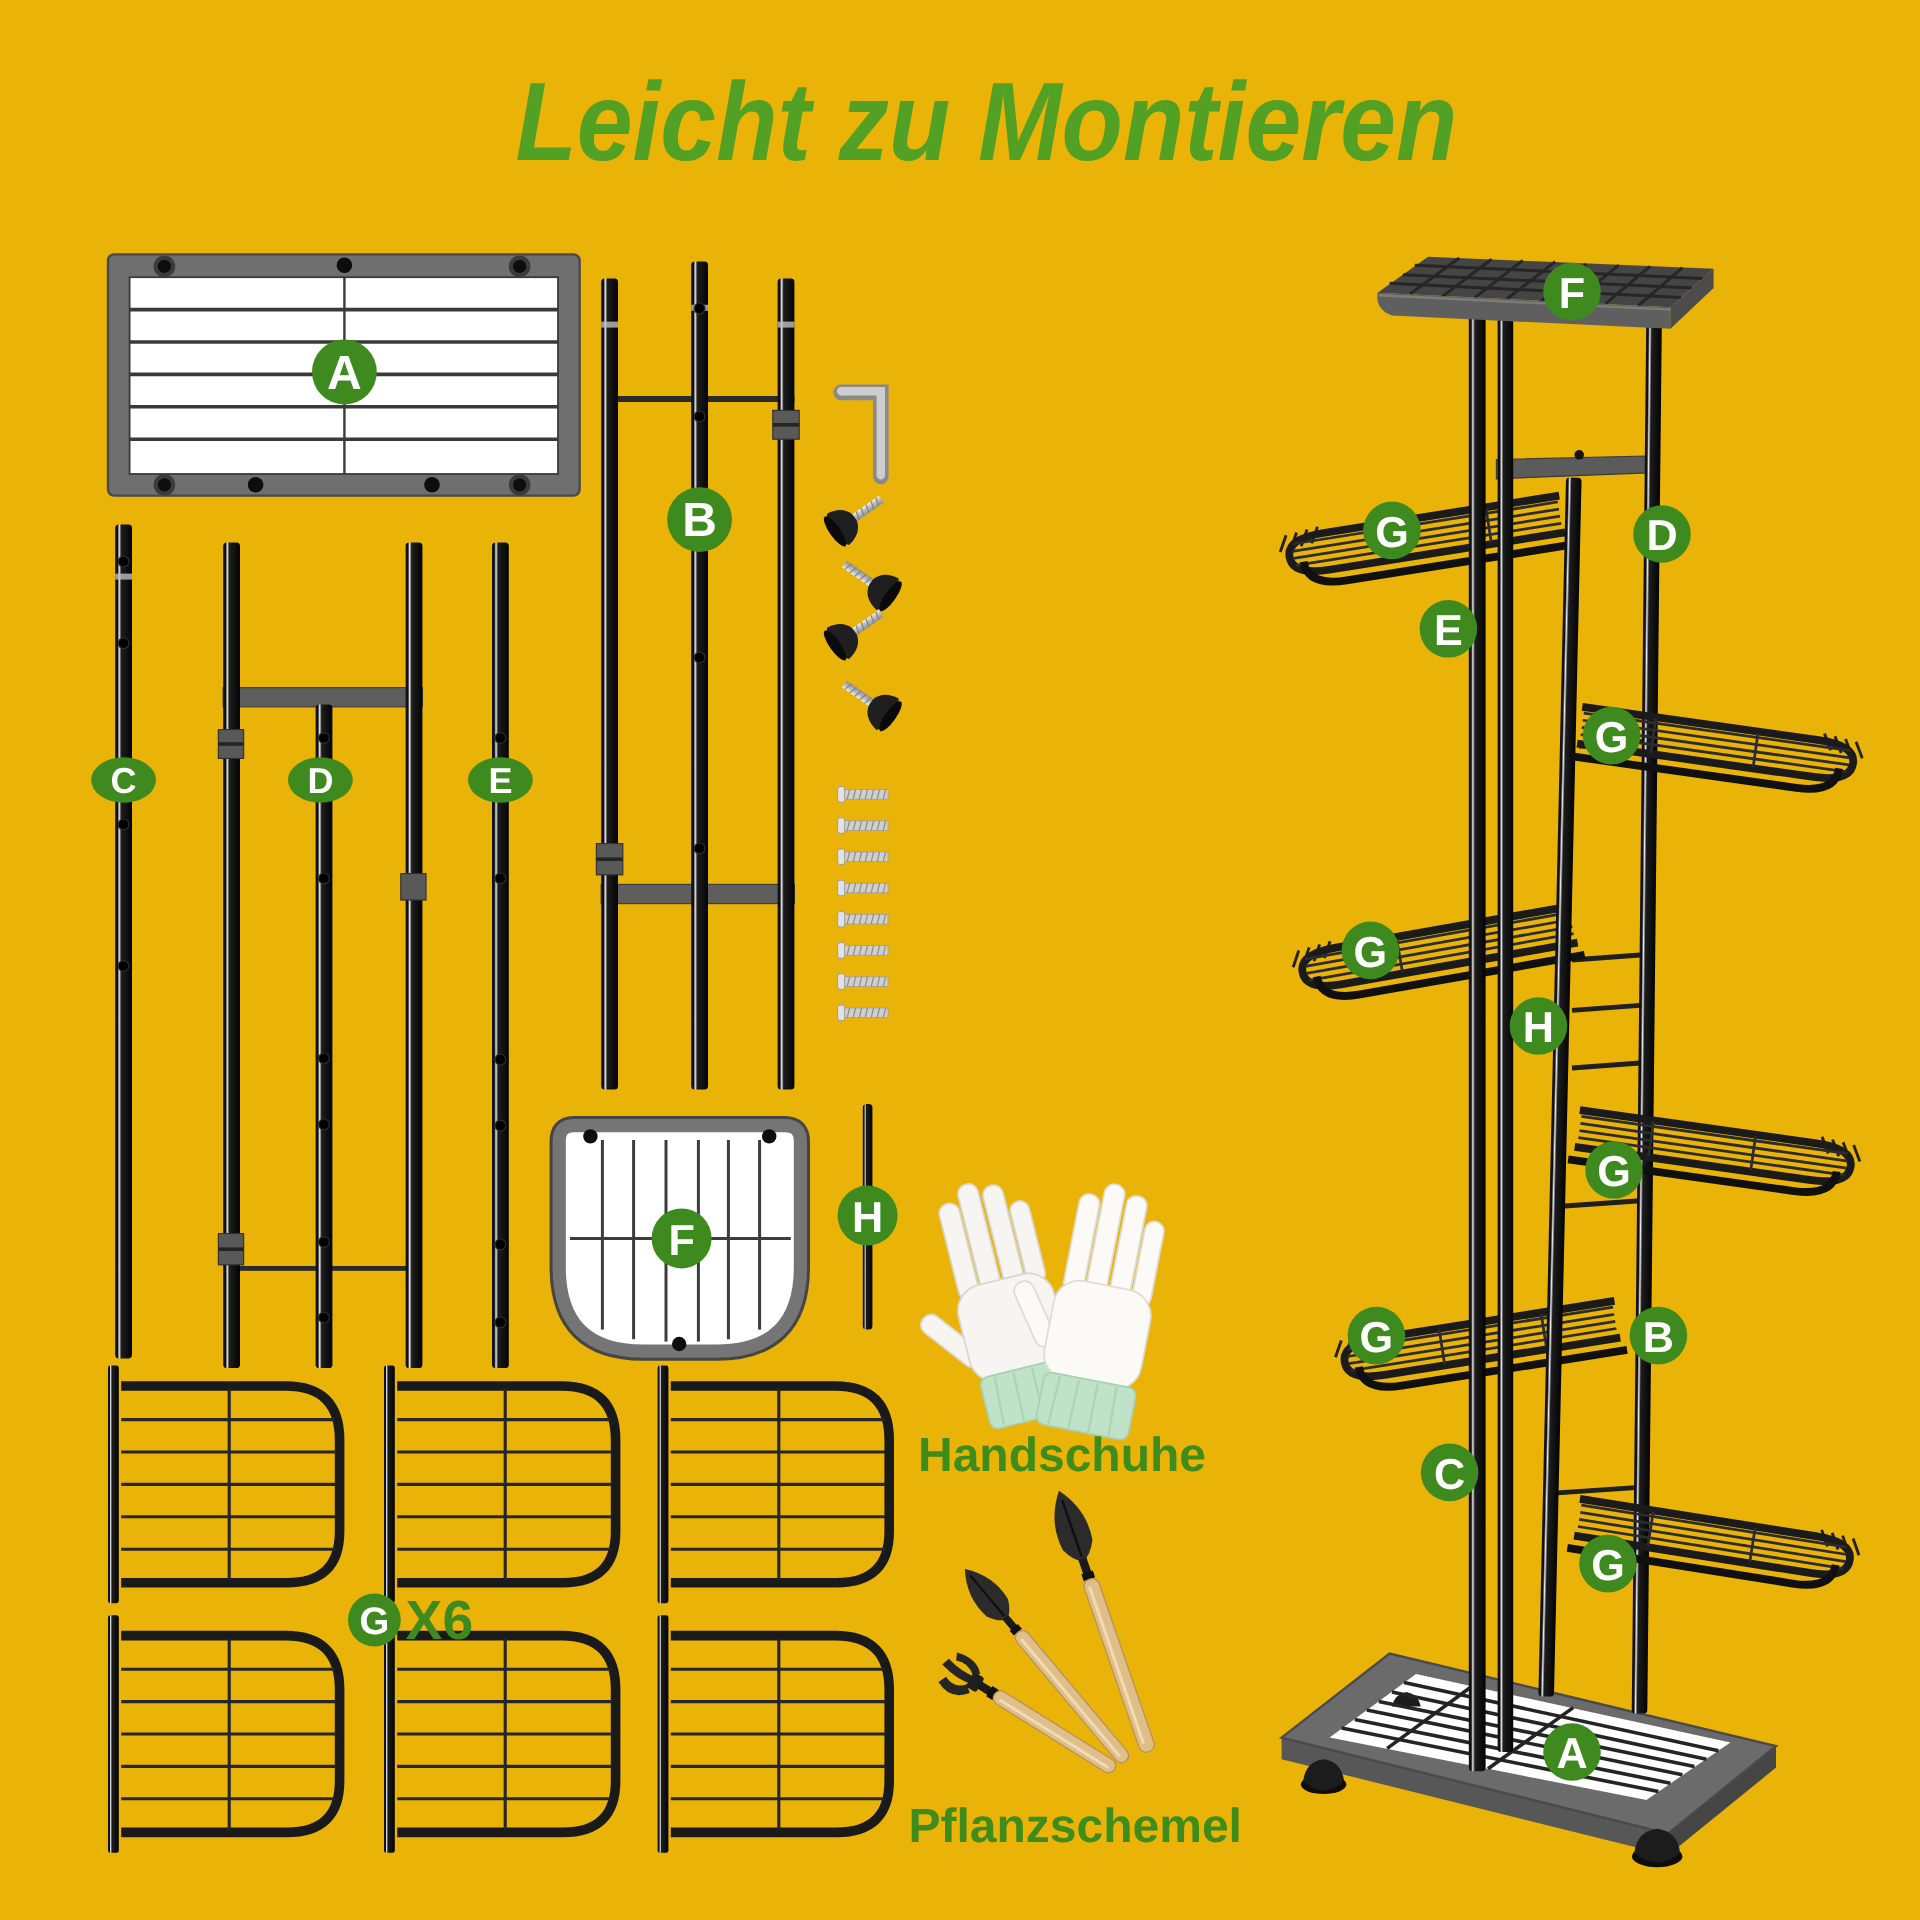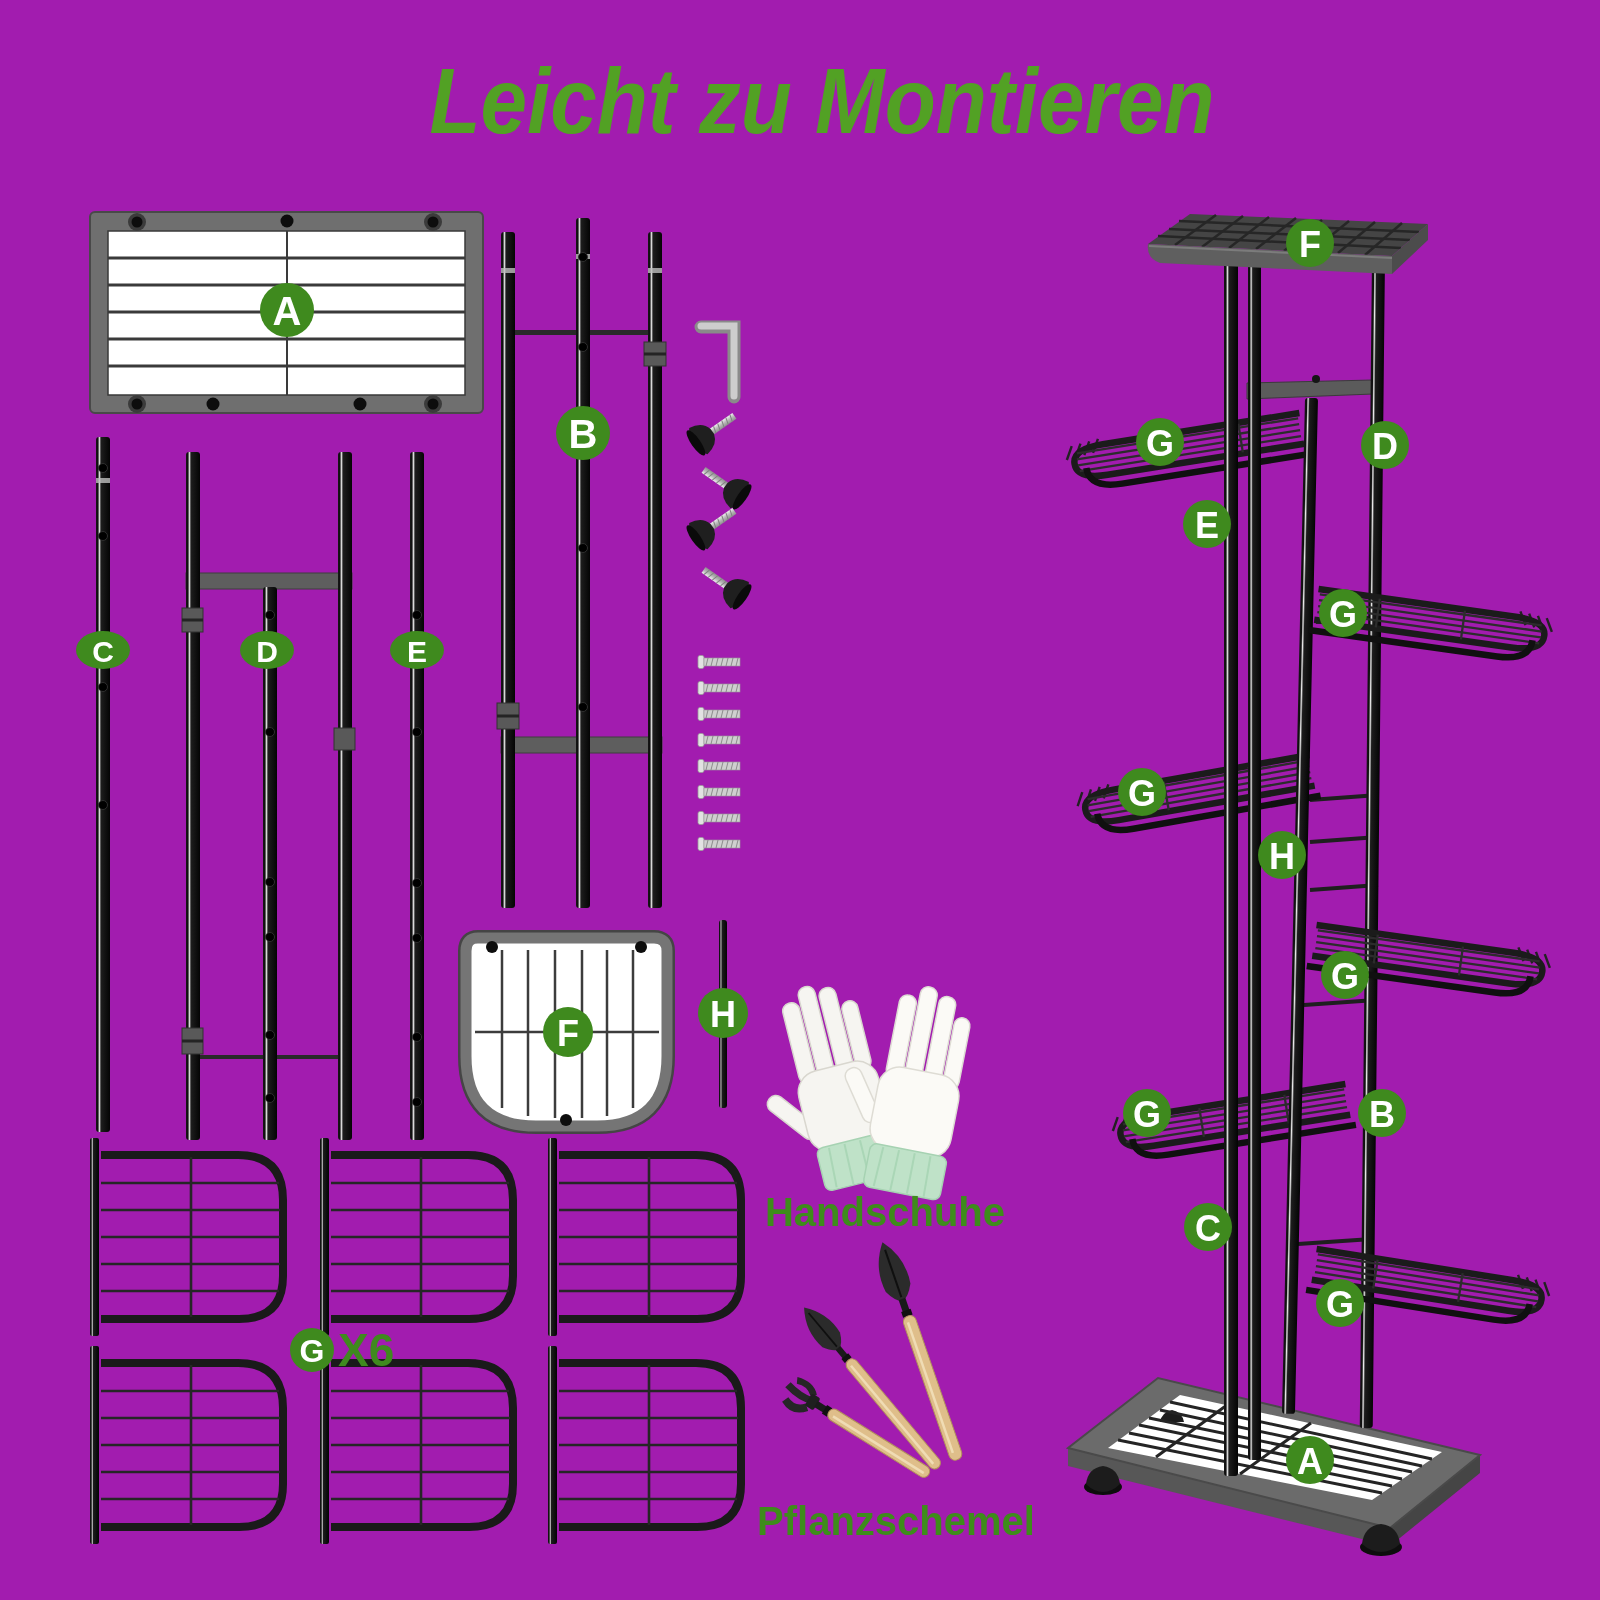--- a/index.html
+++ b/index.html
@@ -1,16 +1,16 @@
 <!DOCTYPE html>
 <html><head>
 <meta charset="utf-8">
 <style>
   html,body{margin:0;padding:0;background:#ffffff;}
-  .stage{position:relative;width:1600px;height:1600px;background:#a21caf;overflow:hidden;}
+  .stage{position:relative;width:1600px;height:1600px;background:#eab308;overflow:hidden;}
   svg{display:block;font-family:"Liberation Sans",sans-serif;}
   .lbl circle,.lbl ellipse{fill:#3f8a1e;}
   .lbl text{fill:#ffffff;font-weight:bold;text-anchor:middle;dominant-baseline:central;}
   .cap{fill:#3e8c1b;font-weight:bold;text-anchor:middle;}
 </style>
 </head>
 <body>
 
 <div class="stage">
 <svg width="1600" height="1600" viewBox="0 0 1600 1600">

